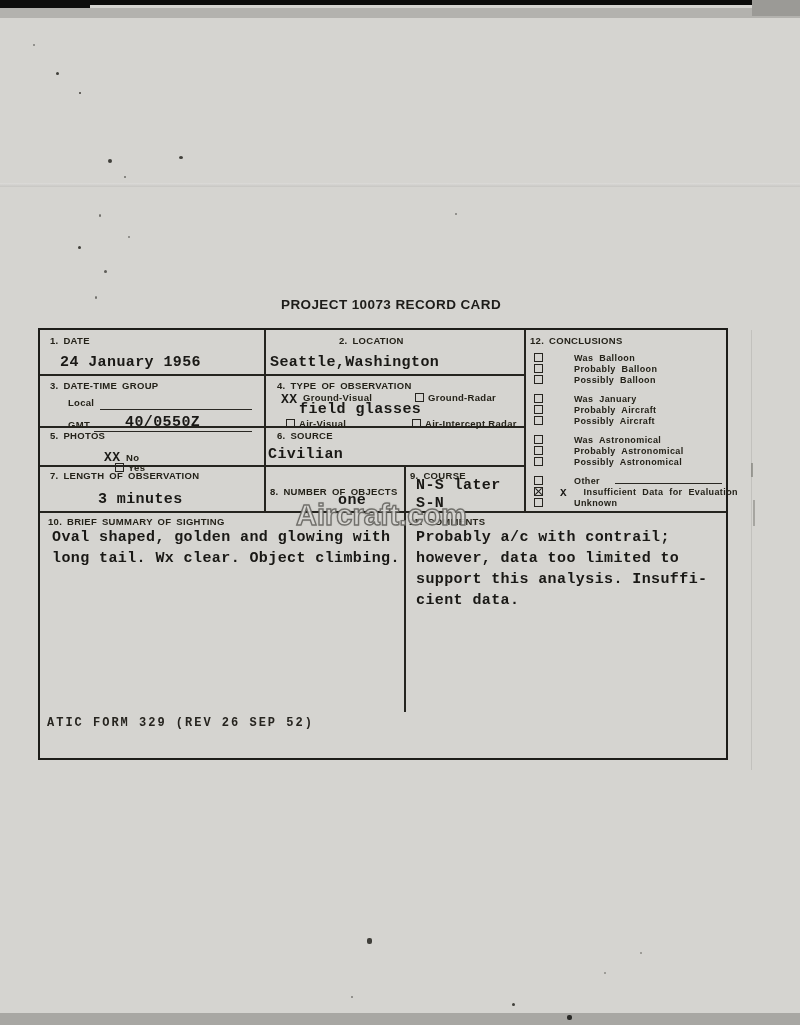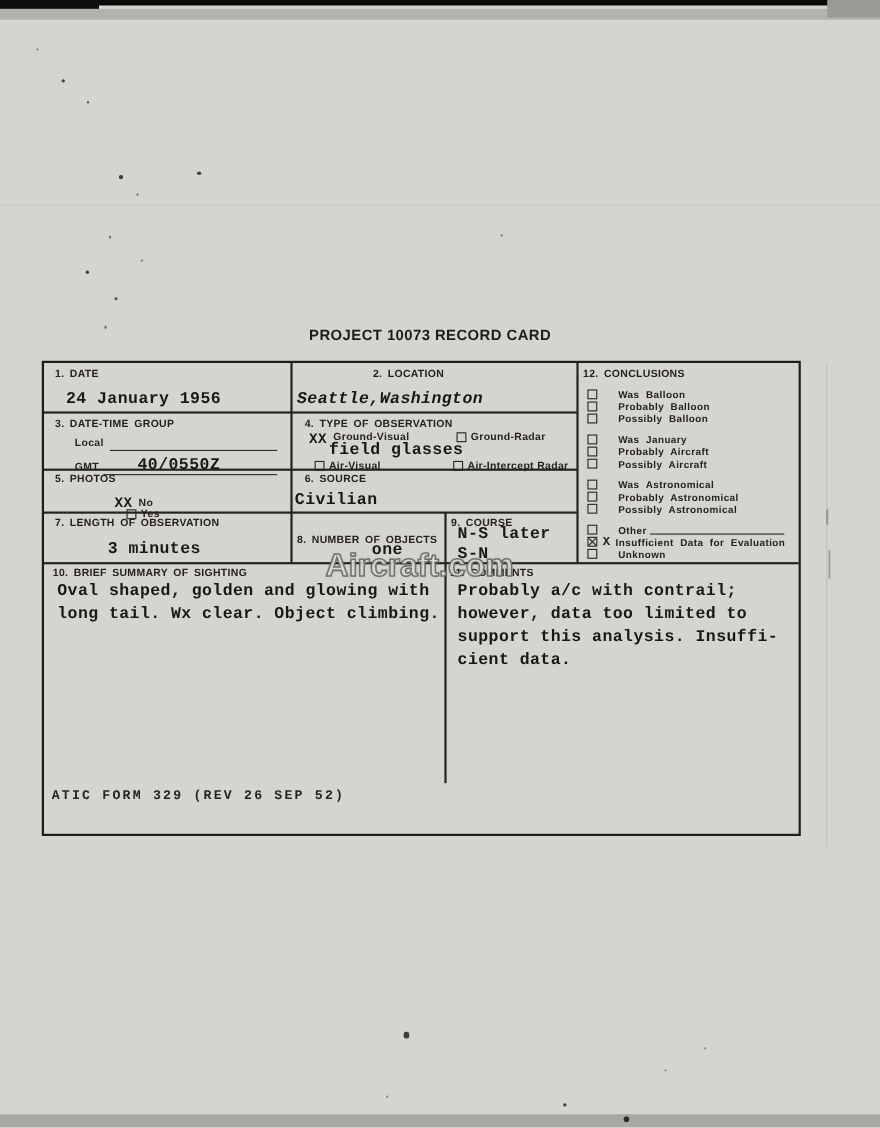--- a/index.html
+++ b/index.html
@@ -73,21 +73,21 @@
        position:relative;box-sizing:content-box;vertical-align:middle;flex:0 0 auto;}
   .cbx[data-mark="crossed"]::before{content:"";position:absolute;left:-1px;top:3px;
        width:9px;height:1.3px;background:#1c1b18;transform:rotate(45deg);}
   .cbx[data-mark="crossed"]::after{content:"";position:absolute;left:-1px;top:3px;
        width:9px;height:1.3px;background:#1c1b18;transform:rotate(-45deg);}
   .opt{position:absolute;display:flex;align-items:center;gap:4px;}
   .opt .olbl{font-size:9.5px;font-weight:bold;letter-spacing:.3px;color:#242219;white-space:nowrap;}
   
   .concl{position:absolute;left:494px;top:23px;width:194px;}
   .c-group{margin-bottom:8px;}
-  .c-item{display:flex;align-items:center;gap:3px;height:11px;position:relative;}
+  .c-item{display:flex;gap:15px;height:11px;position:relative;}
   .c-item .c-lbl{font-size:9px;font-weight:bold;letter-spacing:.4px;word-spacing:3px;
                  color:#242219;white-space:nowrap;margin-left:16px;}
   .c-item .c-prefix{font-family:"Liberation Mono",monospace;font-weight:bold;font-size:11px;
                     color:#191815;margin-left:2px;margin-right:-14px;}
   .c-item .c-prefix:empty{display:none;}
   .c-line{flex:1 1 auto;border-bottom:1.3px solid #2a2823;height:7px;margin-right:6px;max-width:122px;}
 </style>
 </head>
 <body>
 
@@ -132,21 +132,21 @@
     <div class="ln h137"></div>
     <div class="ln h182"></div>
     <div class="ln v225"></div>
     <div class="ln v485"></div>
     <div class="ln v365"></div>
 
     <div class="lbl" style="left:10px;top:5px;">1. DATE</div>
     <div class="typed" style="left:20px;top:24px;">24 January 1956</div>
 
     <div class="lbl" style="left:253px;top:5px;margin-left:46px;">2. LOCATION</div>
-    <div class="typed" style="left:230px;top:24px;font-style:italic;">Seattle,Washington</div>
+    <div class="typed" style="left:230px;top:24px;">Seattle,Washington</div>
 
     <div class="lbl" style="left:10px;top:50px;">3. DATE-TIME GROUP</div>
     <div class="lbl" style="left:28px;top:67px;">Local</div>
     <div class="blank-line" style="left:60px;top:79px;width:152px;"></div>
     <div class="lbl" style="left:28px;top:89px;">GMT</div>
     <div class="blank-line" style="left:54px;top:101px;width:158px;"></div>
     <div class="typed" style="left:85px;top:84px;">40/0550Z</div>
 
     <div class="lbl" style="left:237px;top:50px;">4. TYPE OF OBSERVATION</div>
     <div class="typed typed-sm" style="left:241px;top:62px;">XX</div>

